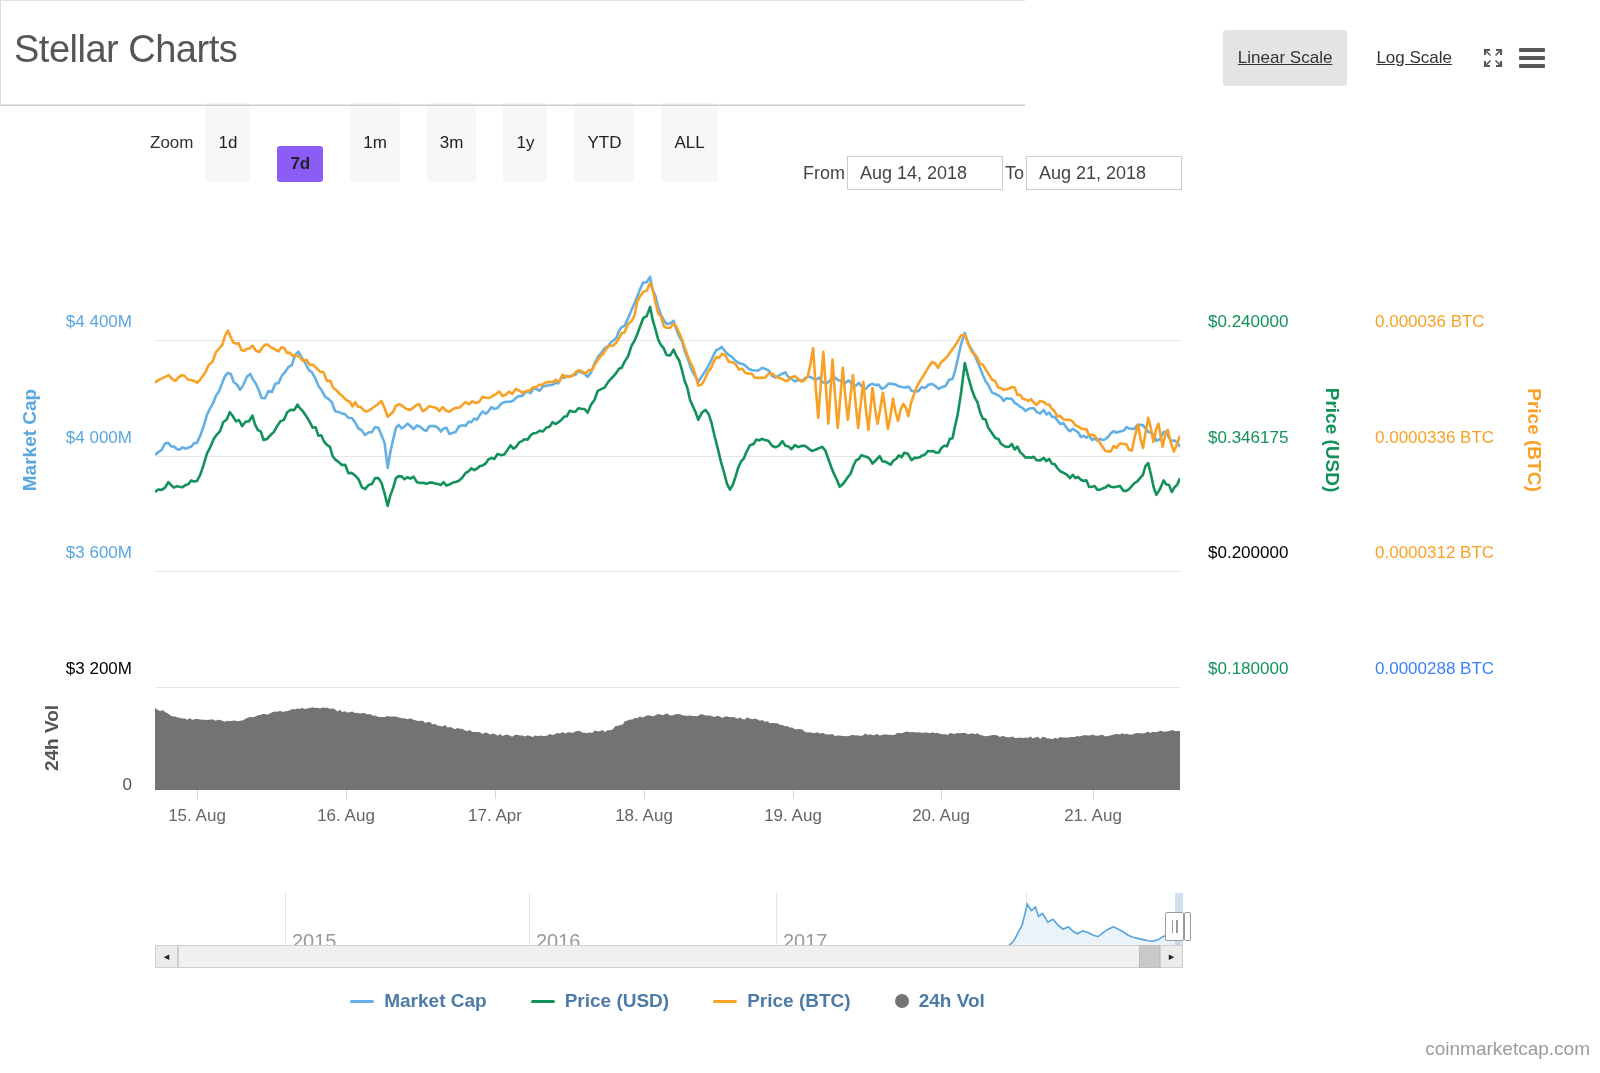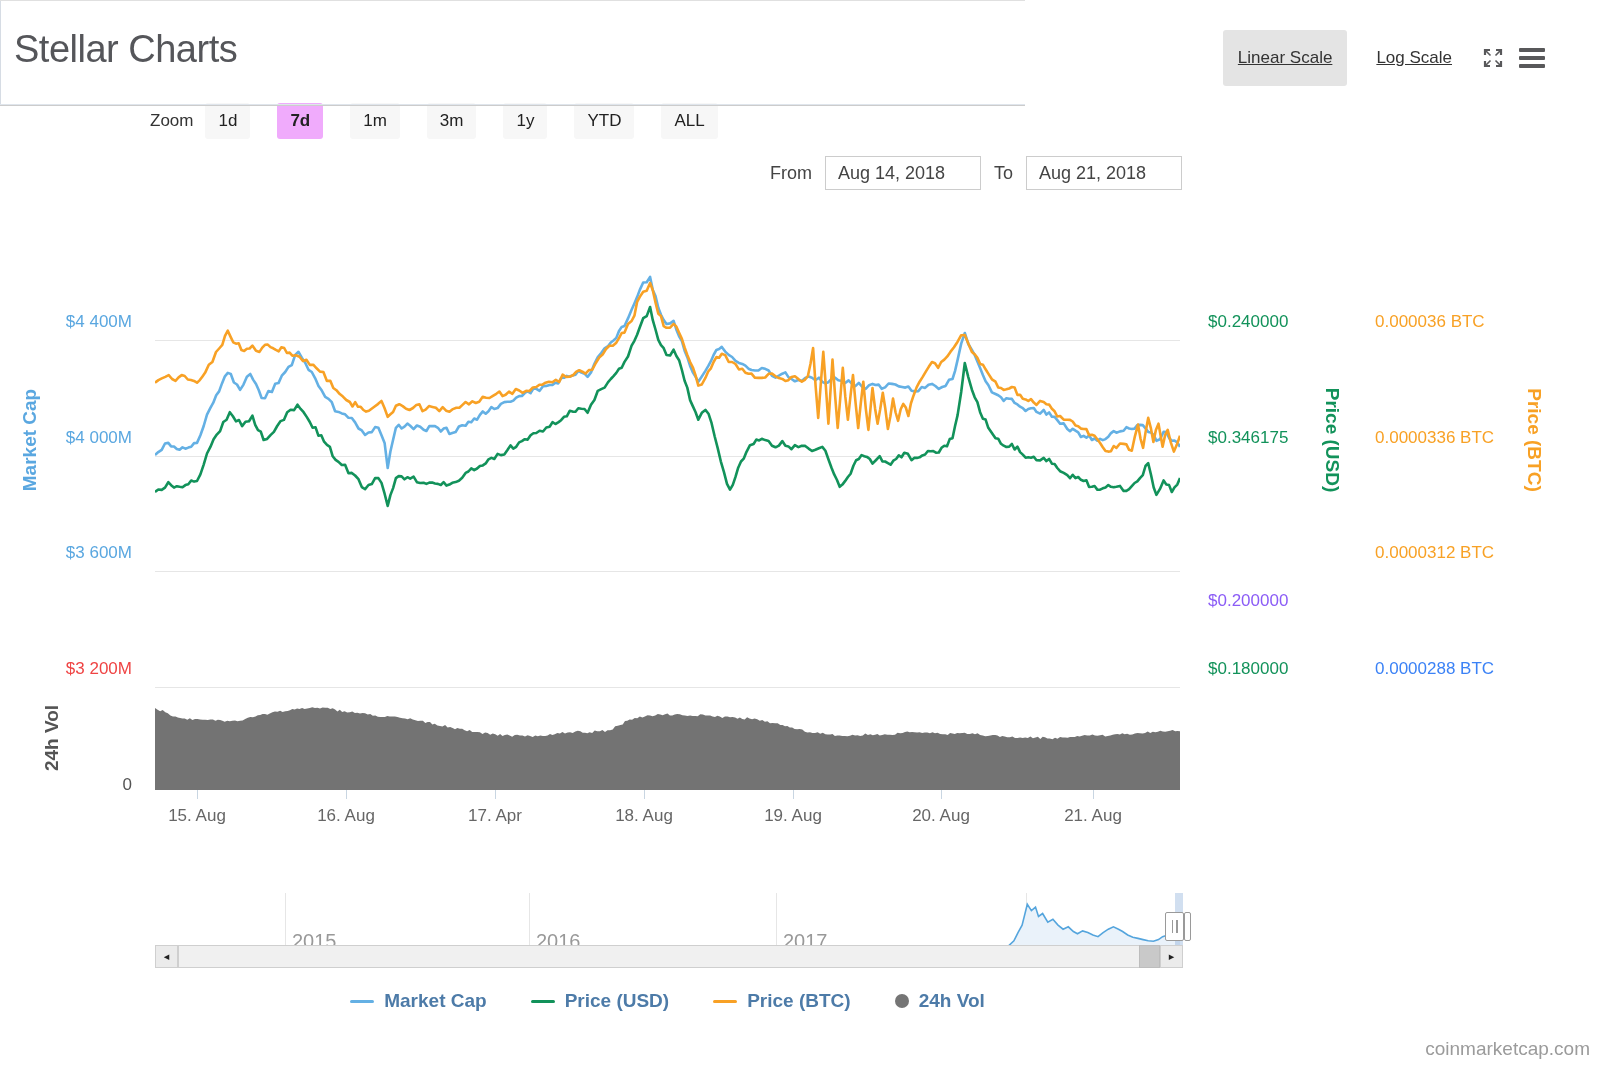--- a/index.html
+++ b/index.html
@@ -11,23 +11,23 @@
   .btn{border:none;border-radius:3px;font-family:inherit;font-size:17px;color:#333;cursor:pointer;background:transparent;}
   .scale-btn{padding:18px 15px;text-decoration:underline;}
   .scale-btn.active{background:#e4e4e4;}
   .icon-btn{display:inline-flex;align-items:center;justify-content:center;cursor:pointer;}
   .burger{display:inline-flex;flex-direction:column;gap:4px;cursor:pointer;}
   .burger i{display:block;width:26px;height:4px;background:#58585a;border-radius:1px;}
   
   .zoom-row{position:absolute;left:150px;top:103px;display:flex;align-items:center;gap:9px;}
   .zoom-label{font-size:17px;color:#333;margin-right:3px;}
   .zoom-btn{padding:8px 13px;background:#f7f7f7;border-radius:3px;font-size:17px;color:#222;}
-  .zoom-btn.active{background:#f0abfc;font-weight:bold;}
+  .zoom-btn.active{background:#8b5cf6;font-weight:bold;margin-top:43px;}
   
-  .range-row{position:absolute;right:418px;top:156px;display:flex;align-items:center;gap:13px;}
+  .range-row{position:absolute;right:418px;top:156px;display:flex;align-items:center;gap:2px;}
   .range-row label{font-size:18px;color:#444;}
   .range-row input{width:130px;height:32px;border:1px solid #ccc;font-family:inherit;font-size:18px;color:#444;
                    padding:0 12px;outline:none;}
   
   .abs{position:absolute;}
   .gridline{position:absolute;height:1px;background:#e6e6e6;}
   .grid-label{position:absolute;font-size:17px;white-space:nowrap;}
   .x-label{position:absolute;font-size:17px;color:#666;transform:translateX(-50%);white-space:nowrap;}
   .x-tick{position:absolute;width:1px;background:#c9d6e2;}
   .vtitle{position:absolute;font-size:19px;font-weight:bold;white-space:nowrap;}
@@ -102,24 +102,24 @@
       <div class="gridline" style="left: 155px; top: 340px; width: 1025px;"></div>
       <div class="grid-label" style="left: 0px; top: 312px; width: 132px; text-align: right; color: rgb(90, 167, 224);">$4 400M</div>
       <div class="grid-label" style="left: 1208px; top: 312px; color: rgb(18, 146, 90);">$0.240000</div>
       <div class="grid-label" style="left: 1375px; top: 312px; color: rgb(248, 161, 37);">0.000036 BTC</div>
       <div class="gridline" style="left: 155px; top: 456px; width: 1025px;"></div>
       <div class="grid-label" style="left: 0px; top: 428px; width: 132px; text-align: right; color: rgb(90, 167, 224);">$4 000M</div>
       <div class="grid-label" style="left: 1208px; top: 428px; color: rgb(18, 146, 90);">$0.346175</div>
       <div class="grid-label" style="left: 1375px; top: 428px; color: rgb(248, 161, 37);">0.0000336 BTC</div>
       <div class="gridline" style="left: 155px; top: 571px; width: 1025px;"></div>
       <div class="grid-label" style="left: 0px; top: 543px; width: 132px; text-align: right; color: rgb(90, 167, 224);">$3 600M</div>
-      <div class="grid-label" style="left: 1208px; top: 543px; color: #8b5cf6; margin-top: 48px;">$0.200000</div>
+      <div class="grid-label" style="left: 1208px; top: 543px; color: #000000;">$0.200000</div>
       <div class="grid-label" style="left: 1375px; top: 543px; color: rgb(248, 161, 37);">0.0000312 BTC</div>
       <div class="gridline" style="left: 155px; top: 687px; width: 1025px;"></div>
-      <div class="grid-label" style="left: 0px; top: 659px; width: 132px; text-align: right; color: #ef4444;">$3 200M</div>
+      <div class="grid-label" style="left: 0px; top: 659px; width: 132px; text-align: right; color: #000000;">$3 200M</div>
       <div class="grid-label" style="left: 1208px; top: 659px; color: rgb(18, 146, 90);">$0.180000</div>
       <div class="grid-label" style="left: 1375px; top: 659px; color: #3b82f6;">0.0000288 BTC</div>
       <div class="vtitle" style="left: 30px; top: 440px; color: rgb(90, 167, 224); transform: translate(-50%, -50%) rotate(-90deg);">Market Cap</div>
       <div class="vtitle" style="left: 1332px; top: 440px; color: rgb(18, 146, 90); transform: translate(-50%, -50%) rotate(90deg);">Price (USD)</div>
       <div class="vtitle" style="left: 1534px; top: 440px; color: rgb(248, 161, 37); transform: translate(-50%, -50%) rotate(90deg);">Price (BTC)</div>
       <div class="vtitle" style="left: 52px; top: 738px; color: rgb(84, 84, 84); transform: translate(-50%, -50%) rotate(-90deg);">24h Vol</div>
       <div class="grid-label" style="left: 0px; top: 775px; width: 132px; text-align: right; color: rgb(84, 84, 84);">0</div>
       <svg width="1025" height="480" viewBox="0 0 1025 480" style="position: absolute; left: 155px; top: 215px; overflow: hidden;">
         <path d="M0.0,240.0L3.3,237.1L6.7,234.8L10.0,228.5L13.3,227.9L16.1,231.4L19.0,231.5L21.8,234.0L24.6,234.8L27.5,232.3L30.4,233.7L33.3,232.6L36.2,231.8L39.1,228.1L42.0,227.9L45.4,220.2L48.7,211.0L52.0,199.6L55.4,192.9L58.3,187.7L61.2,180.3L64.1,176.4L67.0,168.4L69.9,161.3L72.8,157.9L75.8,159.0L78.9,167.5L82.0,169.5L85.1,174.9L88.5,169.6L91.9,161.8L95.3,159.0L98.1,164.6L101.0,169.0L103.8,175.2L106.6,183.0L110.0,183.2L113.4,176.0L116.9,177.0L120.2,168.8L123.5,168.1L126.8,160.7L130.2,157.0L133.5,151.9L136.8,150.1L140.2,139.9L143.5,136.8L146.8,142.7L150.2,147.7L153.5,154.8L156.8,157.0L160.2,163.3L163.5,170.9L166.8,175.6L170.2,181.9L173.5,183.8L176.8,187.2L180.1,196.2L183.5,196.9L186.8,198.4L190.1,199.3L193.5,202.8L196.8,203.0L200.1,207.4L203.5,213.5L206.8,215.4L210.1,220.0L213.5,217.5L216.8,217.1L220.1,212.1L223.4,212.8L226.5,220.3L229.6,227.9L232.7,253.0L235.4,236.5L238.1,224.7L240.9,212.8L243.7,209.8L246.6,213.5L249.5,211.6L252.4,208.6L255.2,210.8L258.6,214.1L261.9,210.5L265.2,211.8L268.6,214.8L271.4,216.0L274.3,211.1L277.2,211.1L280.0,211.1L282.9,212.8L285.8,216.5L288.6,213.6L291.5,212.7L294.4,219.0L297.3,218.0L300.6,217.1L303.9,211.5L307.2,210.2L310.6,210.8L313.4,206.7L316.3,207.2L319.2,203.5L322.1,204.7L324.9,199.8L327.8,196.4L330.7,198.7L333.5,196.2L336.4,192.1L339.3,194.0L342.6,193.1L345.9,188.9L349.3,187.1L352.6,186.8L355.5,186.7L358.3,185.6L361.2,182.7L364.1,181.1L366.9,181.0L369.8,178.0L372.7,176.3L375.6,178.2L378.4,173.5L381.3,173.8L384.6,175.8L388.0,171.2L391.3,170.9L394.6,170.0L397.5,169.9L400.4,167.7L403.2,168.4L406.1,163.0L409.0,162.8L411.8,160.9L414.7,161.7L417.6,160.4L420.5,159.7L423.3,155.9L426.4,157.6L429.5,158.7L432.6,161.9L436.0,157.4L439.4,148.8L442.8,142.0L446.2,138.0L449.6,133.3L453.1,131.0L455.8,127.5L458.5,125.5L461.3,122.9L464.0,116.0L466.7,111.9L469.5,111.0L473.0,103.4L476.6,94.8L479.4,88.4L482.1,82.1L484.8,74.9L488.2,67.5L491.7,67.2L495.1,61.9L497.8,75.1L500.5,81.1L503.3,92.8L506.0,99.8L508.7,105.0L511.5,109.0L515.1,108.4L518.6,105.8L521.4,114.7L524.1,121.3L526.9,126.1L529.6,135.7L532.3,142.2L535.1,150.9L537.8,157.2L540.5,161.6L543.3,166.8L546.8,161.5L550.4,155.9L553.2,151.2L555.9,146.2L558.6,140.0L561.4,134.9L564.1,134.0L566.8,131.9L570.2,136.6L573.7,139.9L577.1,142.0L580.5,145.9L583.9,147.9L587.3,148.9L590.4,150.6L593.5,153.7L596.5,155.0L600.0,155.5L603.4,155.5L606.8,153.0L610.2,153.8L613.6,155.5L617.0,160.8L620.5,162.6L623.9,160.7L627.3,158.7L630.4,157.4L633.4,162.1L636.5,164.0L639.9,166.3L643.4,165.0L646.8,166.0L650.2,162.9L653.6,161.6L657.0,162.8L660.4,165.2L663.9,162.7L667.3,166.8L670.4,168.4L673.4,167.2L676.5,164.0L679.9,162.6L683.3,165.2L686.8,166.0L690.2,168.0L693.6,165.4L697.0,168.9L700.4,171.1L703.8,167.9L707.3,172.0L710.7,173.8L714.1,170.2L717.5,168.9L720.6,170.0L723.6,169.6L726.7,173.8L730.1,172.4L733.6,168.5L737.0,168.9L740.4,169.5L743.8,171.4L747.2,172.0L750.3,172.6L753.4,171.5L756.5,175.8L759.9,176.4L763.3,176.1L766.7,172.0L770.1,172.9L773.5,169.7L777.0,168.9L780.4,171.0L783.8,173.9L787.2,172.0L790.6,170.9L794.0,164.8L797.5,164.0L800.0,156.1L802.6,144.9L806.2,128.6L809.8,118.0L813.3,129.0L816.9,135.0L819.7,140.1L822.4,146.5L825.1,153.0L827.9,160.0L830.6,166.2L833.3,170.0L836.9,177.4L840.5,179.0L843.2,180.2L846.0,182.3L848.7,185.9L851.4,183.2L854.2,183.7L856.9,183.9L859.6,187.9L862.4,189.4L865.1,191.7L867.8,193.1L870.6,196.0L873.3,194.0L876.0,193.2L878.8,193.1L881.5,196.9L885.1,198.7L888.7,194.9L891.4,199.6L894.1,197.4L896.9,201.8L899.6,201.9L902.3,205.1L905.1,208.8L908.7,208.4L912.3,214.0L915.0,216.2L917.7,213.8L920.5,215.7L923.2,217.4L925.9,222.0L928.6,220.9L931.4,222.7L934.1,220.5L936.9,225.0L939.6,223.5L942.3,225.6L945.1,223.8L947.8,225.1L950.5,224.1L953.3,221.8L956.0,218.1L958.7,216.1L961.4,217.7L965.0,216.4L968.6,215.7L971.4,212.2L974.1,213.5L976.8,214.0L979.6,213.6L982.3,210.1L985.0,209.9L987.8,210.1L990.5,213.3L993.2,216.9L996.0,217.6L998.7,219.9L1001.4,225.8L1005.0,224.3L1008.6,216.9L1011.3,217.1L1014.1,223.0L1016.8,225.8L1019.5,225.6L1022.3,227.3L1025.0,231.9" fill="none" stroke="#64b0e4" stroke-width="2.6" stroke-linejoin="round"></path>
         <path d="M0.0,277.0L3.3,274.5L6.7,274.9L10.0,272.6L13.3,267.2L16.1,270.2L19.0,272.6L21.8,271.2L24.6,271.8L27.5,272.3L30.4,270.1L33.3,269.2L36.2,265.5L39.1,266.6L42.0,266.0L45.4,259.4L48.7,249.6L52.0,238.5L55.4,231.9L58.6,224.2L61.8,219.6L65.1,216.1L68.3,207.0L71.6,204.7L74.8,197.2L77.9,201.3L81.0,206.4L84.0,205.0L87.1,211.1L90.5,206.7L94.0,206.2L97.4,200.7L100.2,209.8L103.0,215.2L105.8,216.7L108.6,225.0L112.1,223.9L115.5,220.1L118.9,216.9L122.2,211.0L125.6,206.1L128.9,204.9L132.2,197.2L135.6,194.7L139.1,195.1L142.5,189.7L145.6,193.9L148.6,197.2L151.7,201.9L154.8,207.0L157.6,212.8L160.5,212.2L163.4,220.7L166.3,220.3L169.1,226.7L172.0,229.9L174.9,231.8L177.7,241.3L180.6,244.9L183.5,246.9L186.8,250.0L190.1,249.8L193.5,258.3L196.8,257.9L200.1,260.5L203.5,264.2L206.8,272.1L210.1,274.1L213.5,270.0L216.8,269.1L220.1,263.1L223.4,263.1L226.5,267.9L229.6,278.7L232.7,290.9L235.4,280.1L238.1,273.1L240.9,263.1L243.7,261.1L246.6,261.4L249.5,264.3L252.4,262.2L255.2,263.7L258.6,261.7L261.9,267.2L265.2,268.0L268.6,267.8L271.4,268.9L274.3,267.6L277.2,267.6L280.0,268.5L282.9,268.9L285.8,270.0L288.6,267.2L291.5,270.6L294.4,269.6L297.3,267.8L300.6,267.1L303.9,265.7L307.2,262.8L310.6,257.9L313.4,256.5L316.3,253.3L319.2,255.1L322.1,253.5L324.9,251.0L327.8,250.4L330.7,248.4L333.5,244.3L336.4,242.9L339.3,244.0L342.6,238.9L345.9,240.1L349.3,239.5L352.6,234.8L355.5,230.4L358.3,233.6L361.2,231.8L364.1,227.4L366.9,226.1L369.8,224.2L372.7,224.6L375.6,220.3L378.4,218.3L381.3,218.0L384.6,215.7L388.0,216.5L391.3,212.5L394.6,211.7L397.5,207.2L400.4,209.0L403.2,207.4L406.1,205.2L409.0,201.8L411.8,201.3L414.7,195.8L417.6,196.6L420.5,196.8L423.3,193.2L426.4,193.8L429.5,194.0L432.6,197.8L436.0,189.8L439.4,185.0L442.8,175.8L446.2,174.1L449.6,172.6L453.1,167.1L455.8,164.0L458.5,161.1L461.3,157.9L464.0,153.8L466.7,152.8L469.5,146.9L473.0,141.5L476.6,130.7L479.4,125.8L482.1,119.8L484.8,112.2L488.2,103.2L491.7,101.1L495.1,92.0L497.8,105.2L500.5,114.5L503.3,124.9L506.0,130.1L508.7,133.2L511.5,140.0L515.1,140.5L518.6,134.7L521.4,141.0L524.1,145.2L526.9,155.0L529.6,165.7L532.3,172.6L535.1,185.1L537.8,191.1L540.5,197.0L543.3,204.7L546.8,197.8L550.4,194.9L553.5,198.7L556.6,208.2L559.7,221.5L562.7,233.1L565.8,246.3L568.9,256.8L572.0,268.8L575.0,274.7L577.8,269.9L580.5,261.9L583.2,252.7L586.0,246.5L588.7,243.7L591.4,237.1L595.0,230.2L598.6,229.0L601.3,224.6L604.1,225.4L606.8,223.8L610.2,225.1L613.6,226.0L617.0,230.7L620.5,232.3L623.9,230.6L627.3,226.1L630.4,230.7L633.4,231.4L636.5,234.2L639.9,230.2L643.4,232.1L646.8,230.7L650.2,230.9L653.6,233.6L657.0,236.0L660.4,234.8L663.9,233.3L667.3,231.9L670.4,235.8L673.4,244.3L676.5,252.7L679.2,259.4L682.0,265.0L684.7,271.8L687.4,269.6L690.2,265.9L692.9,262.0L695.6,258.7L698.4,250.8L701.1,245.2L703.8,244.0L706.6,240.1L709.3,241.2L712.0,241.9L714.8,244.0L717.5,248.7L721.1,245.0L724.7,241.2L727.4,246.4L730.1,246.5L732.9,248.1L735.6,249.7L738.3,245.7L741.1,244.0L743.8,240.4L746.5,242.3L749.3,237.7L752.9,238.8L756.5,245.2L759.2,242.9L761.9,242.9L764.6,242.3L767.4,240.4L770.1,239.5L772.9,236.0L775.6,236.3L778.3,236.1L781.0,237.7L783.8,237.5L786.5,232.8L789.3,230.7L792.0,231.2L794.7,224.1L797.5,223.2L800.0,211.2L802.6,200.1L806.2,177.0L809.8,148.0L813.3,162.1L816.9,174.7L819.7,182.3L822.4,187.1L825.1,197.2L827.9,203.8L830.6,204.6L833.3,212.8L836.9,218.0L840.5,223.2L843.2,223.7L846.0,228.8L848.7,230.7L851.4,232.0L854.2,231.6L856.9,229.0L859.6,234.5L862.4,231.7L865.1,237.1L867.8,239.6L870.6,242.7L873.3,242.3L876.0,242.7L878.8,241.7L881.5,245.2L885.1,245.4L888.7,242.9L891.4,246.1L894.1,243.9L896.9,248.7L899.6,249.0L902.3,253.0L905.1,256.2L908.7,257.9L912.3,260.2L915.0,263.2L917.7,259.8L920.5,263.1L923.2,262.0L925.9,264.8L928.6,266.0L931.4,265.2L934.1,272.0L936.9,271.8L939.6,271.0L942.3,274.6L945.1,274.7L947.8,273.3L950.5,272.4L953.3,270.1L956.0,271.8L958.7,272.3L961.4,271.8L965.0,270.9L968.6,275.9L971.4,275.9L974.1,274.2L976.8,271.2L979.6,268.0L982.3,266.4L985.0,263.1L987.8,260.2L990.5,251.0L993.2,248.1L996.0,259.8L998.7,272.5L1001.4,279.9L1005.0,273.9L1008.6,265.4L1011.3,269.5L1014.1,270.1L1016.8,277.0L1019.5,272.4L1022.3,269.6L1025.0,263.1" fill="none" stroke="#12925a" stroke-width="2.6" stroke-linejoin="round"></path>

